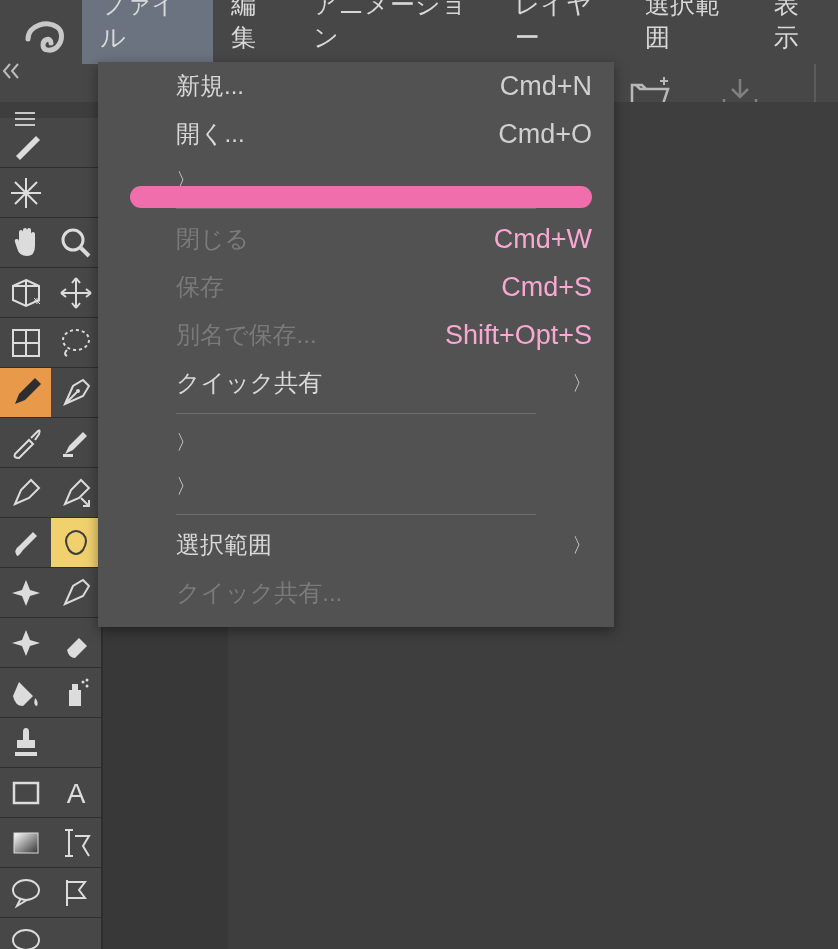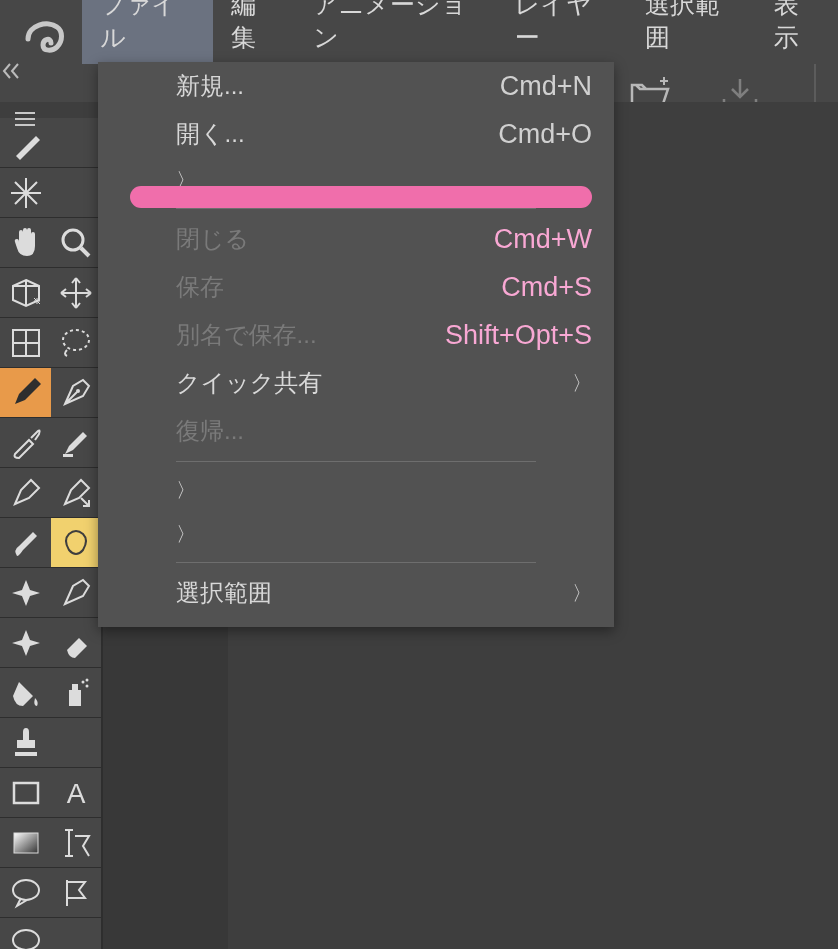--- a/index.html
+++ b/index.html
@@ -458,30 +458,30 @@
     <span class="shortcut">Cmd+S</span>
   </div>
   <div class="dd-item disabled">
     <span>別名で保存...</span>
     <span class="shortcut">Shift+Opt+S</span>
   </div>
   <div class="dd-item">
     <span>クイック共有</span>
     <span class="arrow">〉</span>
   </div>
-  <div class="dd-item disabled">
-    <span>復帰...</span>
-  </div>
   <div class="dd-sep"></div>
   <div class="dd-item">
     <span class="arrow">〉</span>
   </div>
   <div class="dd-item">
     <span class="arrow">〉</span>
   </div>
   <div class="dd-sep"></div>
   <div class="dd-item">
     <span>選択範囲</span>
     <span class="arrow">〉</span>
   </div>
+  <div class="dd-item disabled">
+    <span>クイック共有...</span>
+  </div>
 </div>
 
 <div class="annotation"></div>
 
 </body></html>

